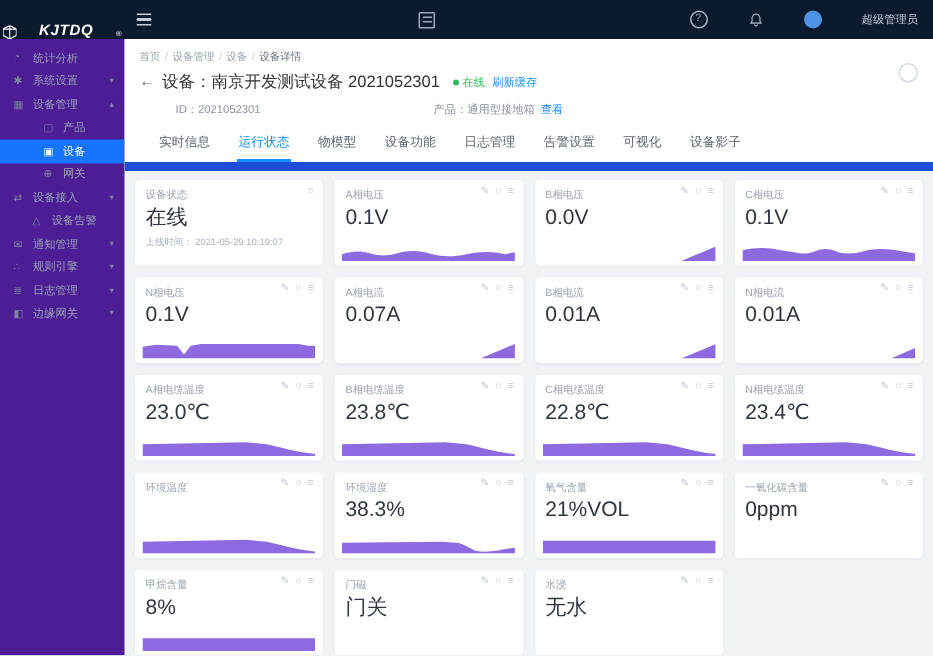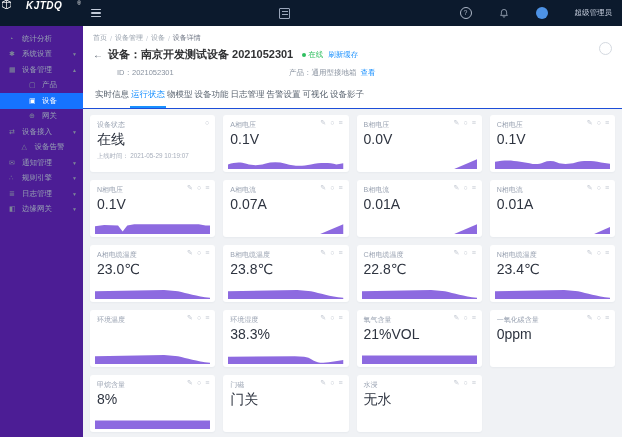--- a/index.html
+++ b/index.html
@@ -2,21 +2,21 @@
 <html><head>
 <meta charset="utf-8">
 <style>
   html,body{margin:0;padding:0;}
   body{width:622px;height:437px;overflow:hidden;background:#f0f2f5;
        font-family:"Liberation Sans","DejaVu Sans",sans-serif;color:#2e3440;}
   #app{width:622px;height:437px;display:flex;flex-direction:column;}
 
   
   .navbar{height:26px;min-height:26px;background:#0c1a2d;display:flex;align-items:center;}
-  .logo-area{width:83px;min-width:83px;height:100%;display:flex;align-items:flex-start;justify-content:center;gap:15px;}
+  .logo-area{width:83px;min-width:83px;height:100%;display:flex;align-items:flex-end;justify-content:center;gap:15px;}
   .logo-cube{width:9px;height:9px;}
   .logo-text{color:#fff;font-size:10px;font-weight:bold;font-style:italic;letter-spacing:.5px;}
   .logo-reg{color:#fff;font-size:5px;vertical-align:super;}
   .hamburger{width:10px;height:8px;margin-left:8px;display:flex;flex-direction:column;justify-content:space-between;cursor:pointer;}
   .hamburger i{display:block;height:1.4px;background:#c3cbd9;border-radius:1px;}
   .nav-mid-icon{margin-left:178px;width:9px;height:9px;border:1px solid #9aa6ba;border-radius:1px;position:relative;}
   .nav-mid-icon::before,.nav-mid-icon::after{content:"";position:absolute;left:1.5px;right:1.5px;height:1px;background:#9aa6ba;}
   .nav-mid-icon::before{top:2px;} .nav-mid-icon::after{top:5px;}
   .nav-spacer{flex:1;}
   .nav-right{display:flex;align-items:center;gap:27px;padding-right:10px;}
@@ -39,31 +39,31 @@
 
   .main{flex:1;display:flex;flex-direction:column;overflow:hidden;}
 
   
   .page-head{background:#fff;position:relative;}
   .crumbs{padding:7px 10px 1px;font-size:7px;color:#9aa3ae;display:flex;gap:3px;align-items:center;}
   .crumbs .sep{color:#c3c9d1;}
   .crumbs .cur{color:#6b7280;}
   .title-row{padding:3px 10px 0;display:flex;align-items:center;gap:5px;}
   .back-arrow{font-size:10px;color:#5a6470;cursor:pointer;}
-  .page-title{font-size:11px;font-weight:bold;color:#303133;}
+  .page-title{font-size:11px;font-weight:normal;color:#303133;}
   .status-online{display:flex;align-items:center;gap:2px;margin-left:4px;}
   .dot{width:4px;height:4px;border-radius:50%;}
   .dot.green{background:#2fbf5f;}
   .status-online span{font-size:7.5px;color:#2fbf5f;}
   .link{font-size:7.5px;color:#1890ff;cursor:pointer;text-decoration:none;}
   .meta-row{padding:6px 10px 2px;display:flex;font-size:7.5px;color:#8a93a0;}
   .meta-id{width:172px;margin-left:24px;}
   .header-refresh{position:absolute;right:10px;top:16px;width:11px;height:11px;border:1px solid #d4d9e0;
                   border-radius:50%;cursor:pointer;}
-  .tabs{display:flex;padding:0 11px;margin-top:5px;border-bottom:1px solid #1d4ed8;}
+  .tabs{display:flex;gap:17px;padding:0 22px;margin-top:5px;border-bottom:6px solid #1d4ed8;}
   .tab{font-size:8.5px;color:#5a6470;padding:4px 1px 5px;cursor:pointer;border-bottom:2px solid transparent;}
   .tab.active{color:#1890ff;border-bottom-color:#1890ff;}
 
   
   .grid{padding:6px 7px;display:grid;grid-template-columns:repeat(4,1fr);gap:8px;}
   .card{height:48px;background:#fff;border-radius:3px;padding:5px 7px 4px;position:relative;overflow:hidden;
         box-shadow:0 1px 2px rgba(30,40,70,.04);}
   .card .label{font-size:7px;color:#9aa3b2;}
   .card .value{font-size:14px;color:#2e3440;margin-top:2px;line-height:1.1;}
   .card .sub{font-size:6.3px;color:#a7aebb;margin-top:5px;}

